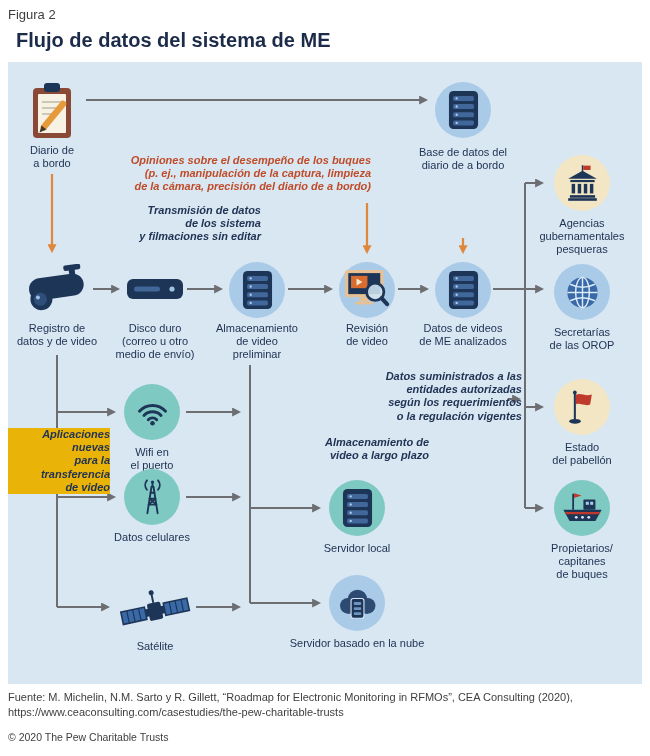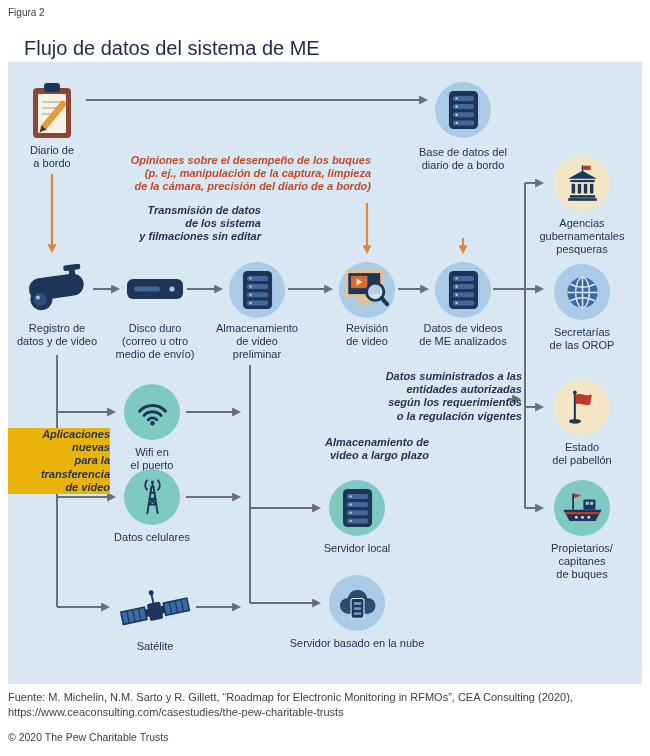--- a/index.html
+++ b/index.html
@@ -1,19 +1,19 @@
 <!DOCTYPE html>
 <html><head>
 <meta charset="utf-8">
 <style>
   * { box-sizing: border-box; }
   body { margin: 0; background: #ffffff; font-family: "Liberation Sans", sans-serif; }
   .page { position: relative; width: 650px; height: 756px; background: #ffffff; overflow: hidden; }
-  .fig-label { position: absolute; left: 8px; top: 7px; font-size: 10px; color: #3d3e40; }
-  .fig-title { position: absolute; left: 8px; top: 21px; font-size: 20px; font-weight: normal; color: #1c2b49; margin: 16px; }
+  .fig-label { position: absolute; left: 8px; top: 7px; font-size: 13px; color: #3d3e40; }
+  .fig-title { position: absolute; left: 8px; top: 21px; font-size: 20px; font-weight: bold; color: #1c2b49; margin: 8px; }
   .panel { position: absolute; left: 8px; top: 62px; width: 634px; height: 622px; background: #d9e7f3; padding-left: 19px; }
   .connectors { position: absolute; left: 0; top: 0; }
   .circle { position: absolute; width: 56px; height: 56px; border-radius: 50%; display: flex; align-items: center; justify-content: center; }
   .bg-blue { background: #a9cbe8; } .bg-teal { background: #7ecac3; } .bg-cream { background: #f3e6c4; }
   .icon-abs { position: absolute; }
   .label { position: absolute; font-size: 11px; line-height: 1.2; text-align: center; color: #223454; white-space: pre-line; }
   .ann { position: absolute; font-size: 11px; line-height: 1.2; text-align: right; color: #223454; font-weight: bold; font-style: italic; white-space: pre-line; }
   .ann.red { color: #bf4b28; }
   .ann.bgfill { background: #eab308; }
   .src { position: absolute; left: 8px; top: 690px; width: 636px; font-size: 11px; line-height: 1.35; color: #3d3e40; }

